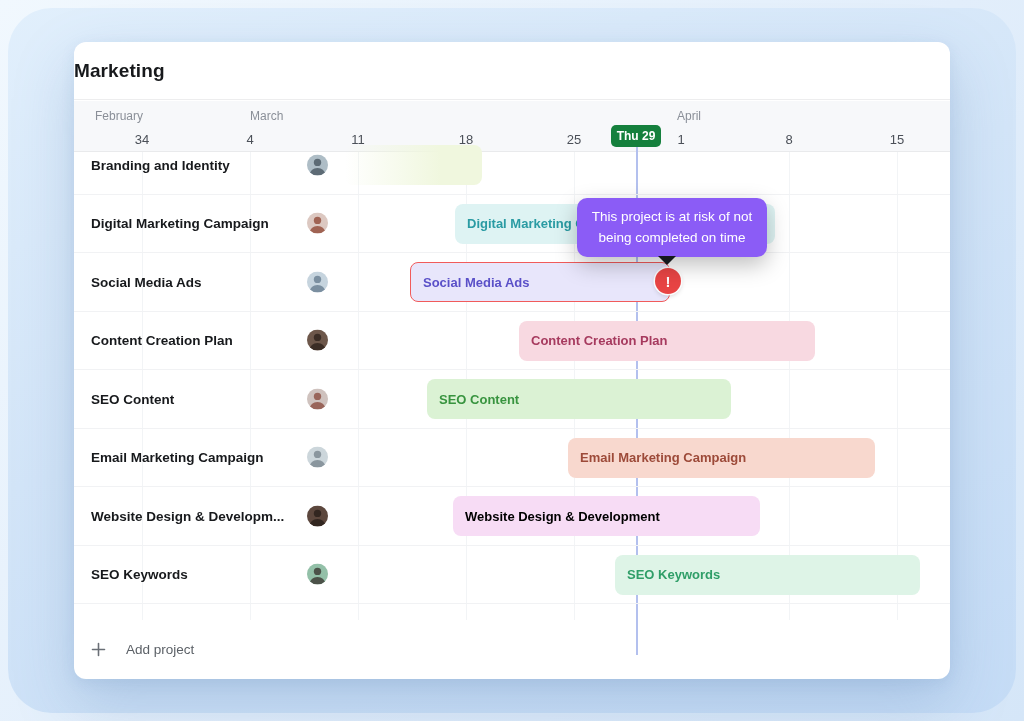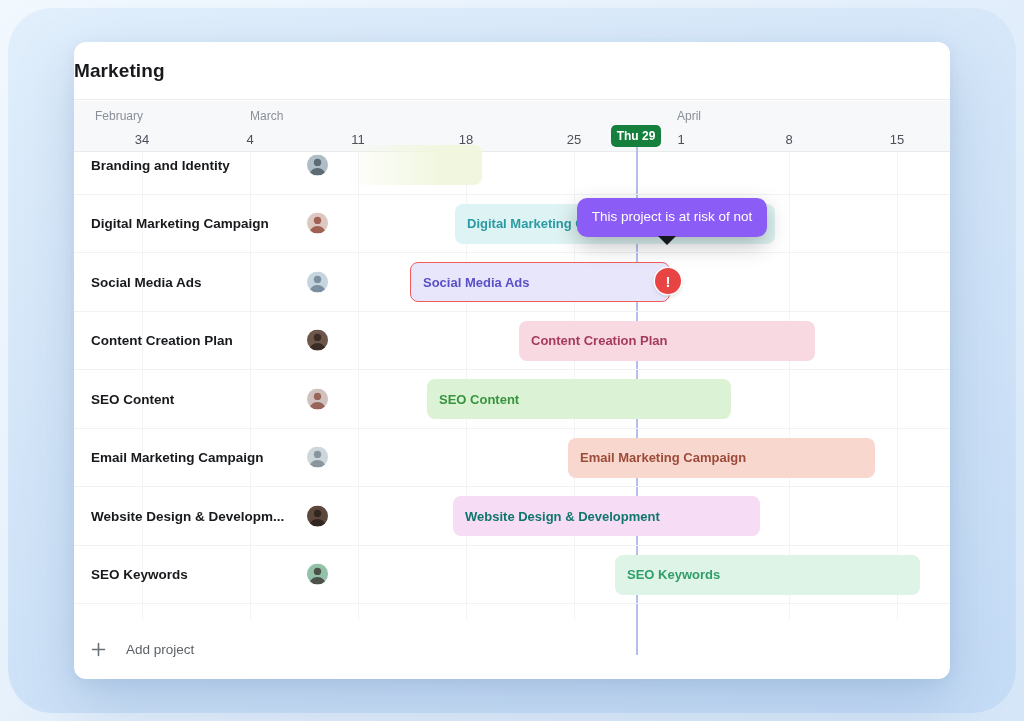--- a/index.html
+++ b/index.html
@@ -49,21 +49,21 @@
     display:flex; align-items:center; padding-left:12px;
     font-size:13px; font-weight:600; white-space:nowrap; overflow:hidden; z-index:2; }
   .bar-r1 { left:271px; width:137px; padding-left:0;
     background:linear-gradient(to right, rgba(243,249,224,0) 0%, #f0f7de 70%); }
   .bar-r2 { left:381px; width:320px; background:#def3f3; color:#2a9ba3; }
   .bar-r3 { left:336px; width:260px; background:#e8e6fb; color:#5a50c8;
     border:1.5px solid #f15b5b; }
   .bar-r4 { left:445px; width:296px; background:#f8d9e1; color:#a63a5e; }
   .bar-r5 { left:353px; width:304px; background:#dbf2d4; color:#38943f; }
   .bar-r6 { left:494px; width:307px; background:#f8d8ce; color:#9d4a39; }
-  .bar-r7 { left:379px; width:307px; background:#f7dcf5; color:#0f766e; }
+  .bar-r7 { left:379px; width:307px; background:#f7dcf5; color:#000000; }
   .bar-r8 { left:541px; width:305px; background:#def4e7; color:#2f9e68; }
   
   .alert-badge { position:absolute; left:581px; top:226px; width:26px; height:26px;
     border-radius:50%; background:#e84444; color:#fff; font-size:15px; font-weight:800;
     display:flex; align-items:center; justify-content:center; z-index:6;
     box-shadow:0 0 0 1.5px rgba(255,255,255,.9), 0 2px 5px rgba(0,0,0,.18); }
   
   .tooltip { position:absolute; left:503px; top:156px; width:190px; z-index:7;
     background:#8b5cf6; color:#fff; border-radius:10px; padding:9px 12px;
     font-size:13.5px; line-height:1.52; text-align:center;
@@ -230,20 +230,21 @@
     </div>
 
   </div>
 
   <div class="alert-badge">
     <span>!</span>
   </div>
 
   <div class="tooltip">
     <div>This project is at risk of not</div>
+    <div>being completed on time</div>
   </div>
 
   <div class="footer">
     <button class="add-project">
       <span>
         <svg width="15" height="15" viewBox="0 0 15 15">
             <path d="M7.5 1.5v12M1.5 7.5h12" stroke="#6a6f76" stroke-width="1.6" stroke-linecap="round"></path>
           </svg>
       </span>
       <span>Add project</span>

